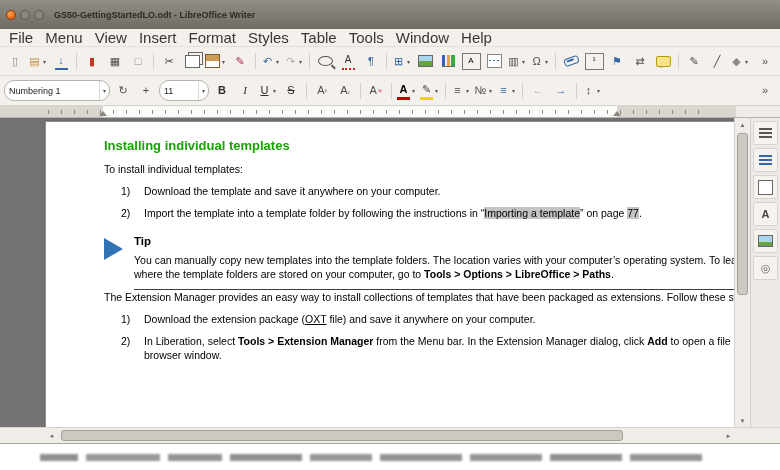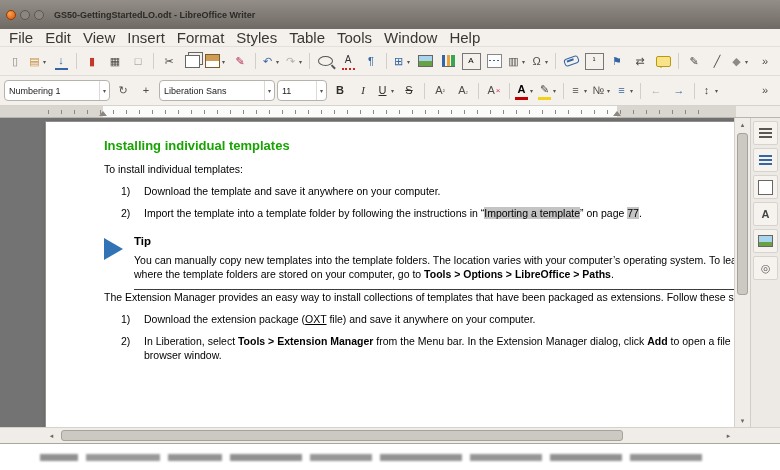--- a/index.html
+++ b/index.html
@@ -66,21 +66,21 @@
     background:repeating-linear-gradient(90deg,#3465a4 0 2px,transparent 2px 4px);}
   .g-link{width:13px;height:6px;border:1.3px solid #3465a4;border-radius:3px;
     position:relative;transform:rotate(-20deg);}
   .g-link::after{content:"";position:absolute;left:2px;top:1.3px;width:7px;height:1.3px;background:#3465a4;}
   .g-comment{width:12px;height:9px;background:#f9e389;border:1px solid #b89a0e;
     border-radius:2px;position:relative;}
   .g-comment::after{content:"";position:absolute;left:2px;bottom:-4px;
     border:2px solid transparent;border-top-color:#b89a0e;}
 
   
-  .combo{height:19px;background:#fff;border:1px solid #b6b2ad;border-radius:4px;
+  .combo{height:19px;background:#fff;border:1px solid #b6b2ad;border-radius:10px;
     display:flex;align-items:center;justify-content:space-between;
     font-size:9px;color:#222;padding-left:4px;flex:none;}
   .combo .arr{height:100%;display:flex;align-items:center;padding:0 3px;
     border-left:1px solid #ddd9d4;margin-left:3px;color:#555;}
   .combo .arr::after{content:"▾";font-size:6px;}
 
   
   .ruler-row{height:12px;flex:none;display:flex;}
   .ruler{flex:1;background:#d9d5cf;position:relative;border-bottom:1px solid #b8b4af;}
   .ruler-active{position:absolute;left:103px;width:514px;top:0;bottom:0;background:#fbfbfa;}
@@ -154,21 +154,21 @@
 
   <div class="titlebar">
     <span class="tb-circle tb-close"></span>
     <span class="tb-circle tb-dim"></span>
     <span class="tb-circle tb-dim"></span>
     <span class="win-title">GS50-GettingStartedLO.odt - LibreOffice Writer</span>
   </div>
 
   <div class="menubar">
       <span class="menu-item">File</span>
-      <span class="menu-item">Edit</span>
+      <span class="menu-item">Menu</span>
       <span class="menu-item">View</span>
       <span class="menu-item">Insert</span>
       <span class="menu-item">Format</span>
       <span class="menu-item">Styles</span>
       <span class="menu-item">Table</span>
       <span class="menu-item">Tools</span>
       <span class="menu-item">Window</span>
       <span class="menu-item">Help</span>
     </div>
 
@@ -290,24 +290,20 @@
       <span class="arr"></span>
     </div>
     <div class="grp">
         <span class="tb-btn">
           <span class="tb-glyph c-dgray">↻</span>
         </span>
         <span class="tb-btn">
           <span class="tb-glyph c-dgray">+</span>
         </span>
       </div>
-    <div class="combo" style="width:110px">
-      <span>Liberation Sans</span>
-      <span class="arr"></span>
-    </div>
     <div class="combo" style="width:44px">
       <span>11</span>
       <span class="arr"></span>
     </div>
     <div class="grp" style="flex:1">
         <span class="tb-btn">
           <span class="tb-glyph t-b">B</span>
         </span>
         <span class="tb-btn">
           <span class="tb-glyph t-i">I</span>

